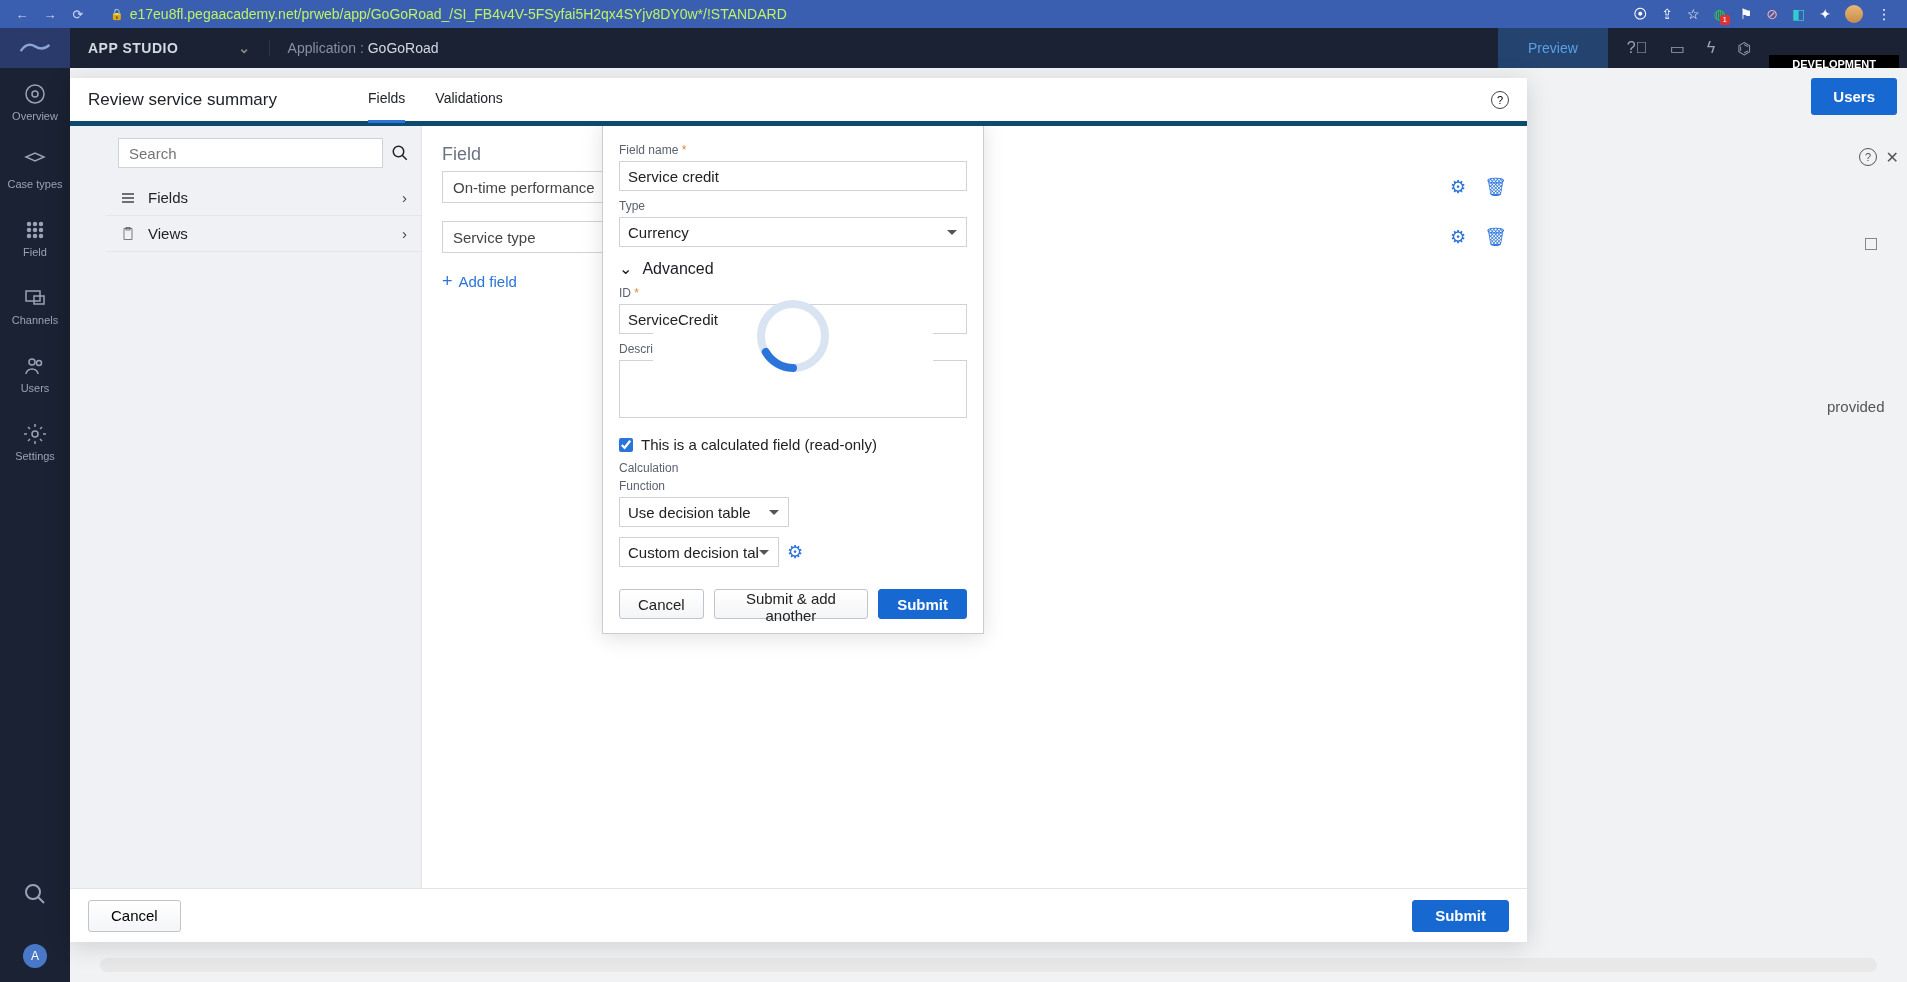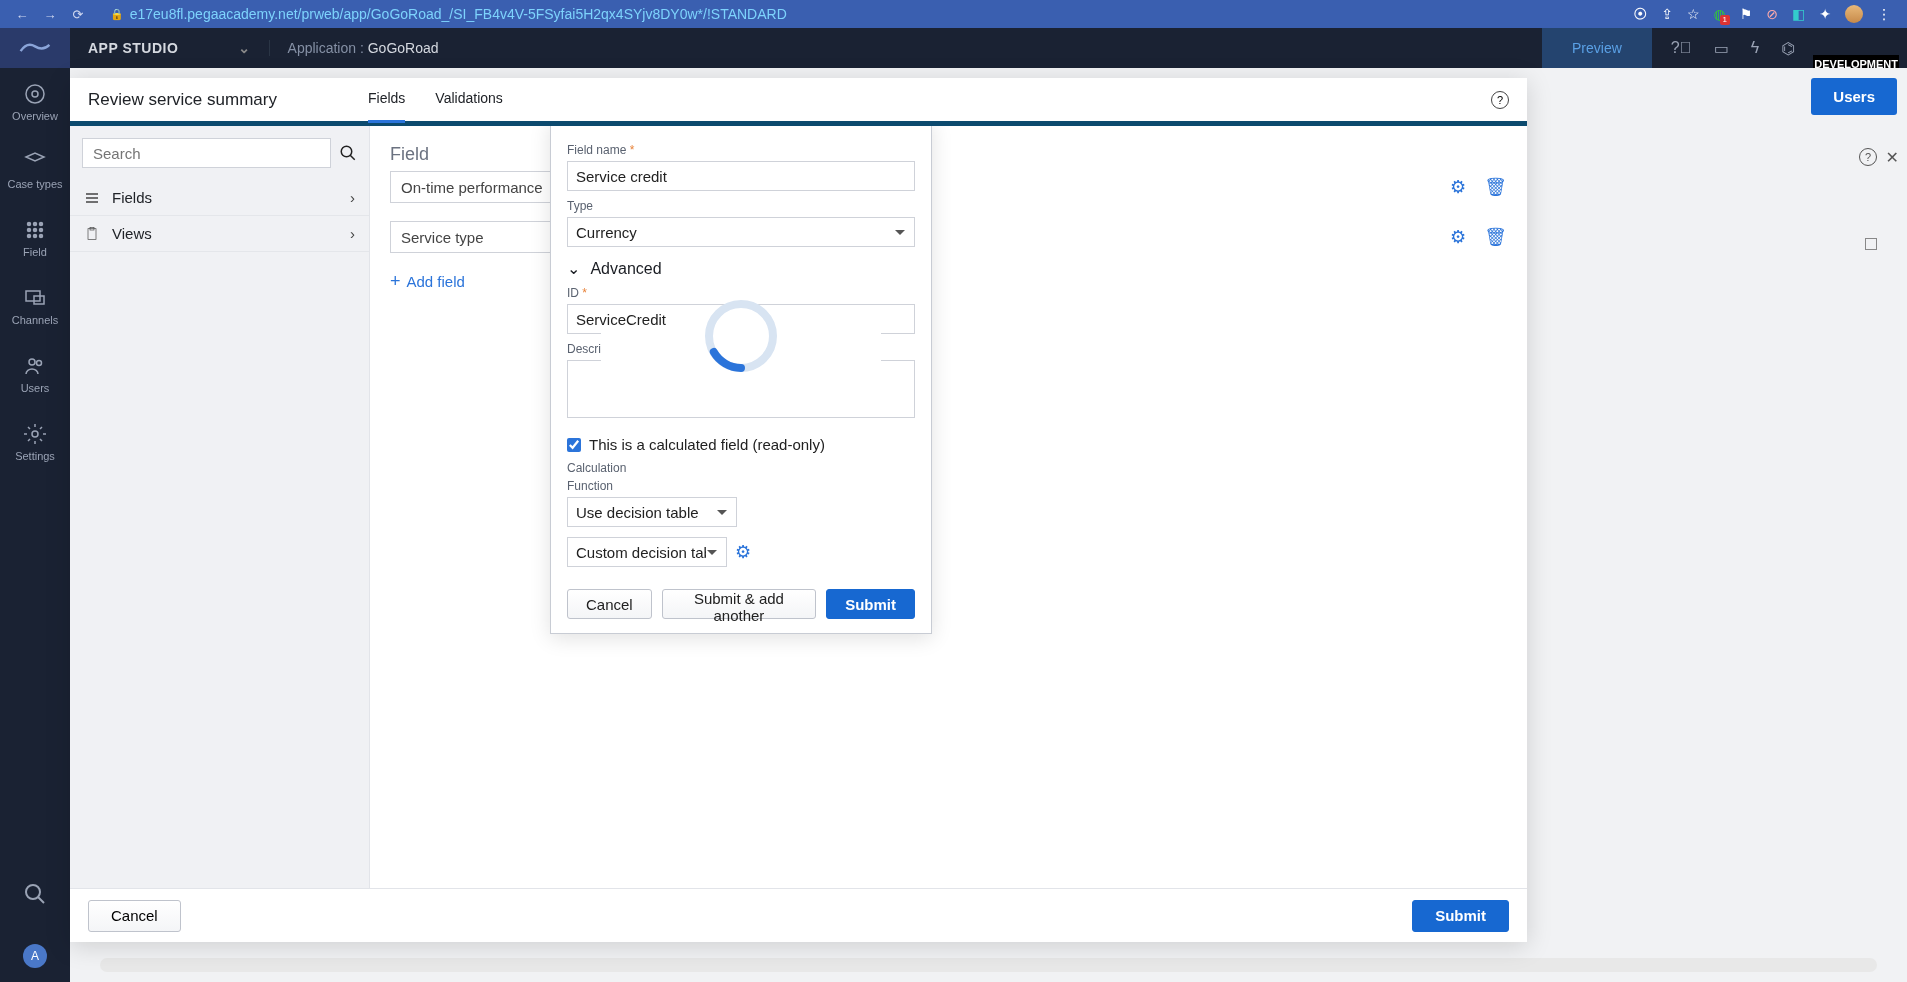--- a/index.html
+++ b/index.html
@@ -2,40 +2,40 @@
 <html><head>
 <meta charset="utf-8">
 <style>
 * { margin: 0; padding: 0; box-sizing: border-box; font-family: -apple-system, BlinkMacSystemFont, "Segoe UI", Arial, sans-serif; }
 body { background: #f5f5f5; overflow: hidden; }
 
 
 .browser-bar { height: 28px; background: #3a5fb0; display: flex; align-items: center; padding: 0 8px; color: #fff; font-size: 13px; }
 .browser-bar .nav-btn { width: 28px; text-align: center; color: #d0d8f0; cursor: pointer; }
 .browser-bar .lock { margin: 0 6px 0 18px; font-size: 11px; }
-.browser-bar .url { flex: 1; color: #7dd3fc; font-size: 14px; }
+.browser-bar .url { flex: 1; color: #bef264; font-size: 14px; }
 .browser-bar .ext-icons { display: flex; gap: 14px; padding-right: 8px; align-items: center; }
 .browser-bar .ext-icons span { font-size: 14px; cursor: pointer; }
 .browser-bar .avatar-dot { width: 18px; height: 18px; border-radius: 50%; background: linear-gradient(#e8b97a,#c78a4a); display: inline-block; }
 .browser-bar .badge-1 { position: relative; }
 .browser-bar .badge-1::after { content: "1"; position: absolute; bottom: -3px; right: -4px; background: #d33; color: #fff; font-size: 8px; width: 10px; height: 10px; border-radius: 2px; text-align: center; line-height: 10px; }
 
 
 .app-header { height: 40px; background: #1a2233; display: flex; align-items: center; color: #d0d4dc; font-size: 14px; }
 .logo-cell { width: 70px; height: 100%; background: #2a3a6a; display: flex; align-items: center; justify-content: center; }
 .logo-cell svg { width: 32px; height: 18px; }
 .studio-label { padding: 0 18px; font-weight: 600; letter-spacing: 0.5px; display: flex; align-items: center; gap: 60px; color: #d5d9e0; }
 .studio-label .caret { color: #888; }
 .app-name-zone { padding: 0 18px; color: #8590a5; border-left: 1px solid #2a3545; }
 .app-name-zone b { color: #d5d9e0; font-weight: 400; }
 .header-spacer { flex: 1; }
 .preview-cell { background: #24446f; color: #5aa0e5; padding: 0 30px; height: 100%; display: flex; align-items: center; border-left: 1px solid #1a2233; border-right: 1px solid #1a2233; }
 .header-icons { display: flex; gap: 22px; padding: 0 18px; color: #9aa3b5; align-items: center; }
 .header-icons span { cursor: pointer; font-size: 16px; }
-.env-badge { background: #000; color: #fff; font-size: 11px; padding: 3px 1px; margin-right: 8px; font-weight: 600; margin-top: 32px; }
+.env-badge { background: #000; color: #fff; font-size: 11px; padding: 3px 23px; margin-right: 8px; font-weight: 600; margin-top: 32px; }
 
 
 .main-wrap { display: flex; height: calc(100vh - 68px); background: #1a2233; position: relative; }
 .left-rail { width: 70px; background: #1a2233; display: flex; flex-direction: column; align-items: center; padding-top: 10px; gap: 20px; color: #9aa3b5; font-size: 11px; }
 .rail-item { display: flex; flex-direction: column; align-items: center; gap: 4px; cursor: pointer; padding: 4px 0; }
 .rail-item svg { width: 24px; height: 24px; stroke: #9aa3b5; fill: none; stroke-width: 1.5; }
 .rail-spacer { flex: 1; }
 .rail-search { width: 24px; height: 24px; stroke: #9aa3b5; fill: none; stroke-width: 2; margin-bottom: 18px; cursor: pointer; }
 .rail-avatar { width: 24px; height: 24px; border-radius: 50%; background: #4a78c8; color: #fff; display: flex; align-items: center; justify-content: center; font-size: 12px; margin-bottom: 14px; cursor: pointer; }
 
@@ -53,21 +53,21 @@
 .modal { position: absolute; left: 70px; top: 10px; right: 380px; bottom: 40px; background: #fff; display: flex; flex-direction: column; box-shadow: 0 4px 24px rgba(0,0,0,.15); }
 @media (max-width: 1600px) { .modal { right: 70px; } }
 .modal-head { height: 48px; display: flex; align-items: center; border-bottom: 5px solid #0c4a6e; padding: 0 18px; }
 .modal-title { font-size: 17px; color: #202328; font-weight: 400; width: 280px; }
 .modal-tabs { display: flex; gap: 30px; }
 .modal-tab { font-size: 14px; color: #202328; padding: 14px 0; cursor: pointer; border-bottom: 3px solid transparent; }
 .modal-tab.active { border-bottom-color: #2b74da; }
 .modal-help { margin-left: auto; width: 18px; height: 18px; border: 1.5px solid #444; border-radius: 50%; display: flex; align-items: center; justify-content: center; font-size: 11px; cursor: pointer; }
 
 .modal-body { flex: 1; display: flex; overflow: hidden; }
-.m-left { width: 300px; border-right: 1px solid #e2e4e9; background: #f0f1f4; display: flex; flex-direction: column; }
+.m-left { width: 352px; border-right: 1px solid #e2e4e9; background: #f0f1f4; display: flex; flex-direction: column; padding-left: 36px; }
 .m-left .search-row { padding: 12px; display: flex; gap: 8px; align-items: center; background: #f0f1f4; }
 .m-left .search-row input { flex: 1; height: 30px; border: 1px solid #cfd2d9; padding: 0 10px; font-size: 15px; color: #666; background: #fff; }
 .m-left .search-row .sicon { width: 18px; height: 18px; stroke: #222; fill: none; stroke-width: 2; cursor: pointer; }
 .m-left .nav-item { height: 36px; display: flex; align-items: center; padding: 0 14px; gap: 12px; border-bottom: 1px solid #e4e6ea; cursor: pointer; font-size: 15px; color: #202328; }
 .m-left .nav-item svg { width: 16px; height: 16px; }
 .m-left .nav-item .chev { margin-left: auto; color: #444; }
 
 .m-right { flex: 1; padding: 18px 20px; position: relative; }
 .m-right .flabel { color: #6b7280; font-size: 18px; margin-bottom: 6px; display: block; }
 .m-right .field-row { display: flex; align-items: center; margin-bottom: 18px; }
@@ -218,20 +218,23 @@
     <div class="rail-avatar">
         <span>A</span>
       </div>
   </div>
 
   <div class="backdrop">
     <button class="save-btn">Users</button>
     <div class="help-q">?</div>
     <div class="close-x">✕</div>
     <div class="hidden-scrollbox"></div>
+    <div class="right-strip">
+        <div class="pv">provided</div>
+      </div>
     <div class="hidden-scroll"></div>
   </div>
 
   <div class="modal">
     <div class="modal-head">
       <div class="modal-title">Review service summary</div>
       <div class="modal-tabs">
         <div class="modal-tab active">Fields</div>
         <div class="modal-tab">Validations</div>
       </div>

